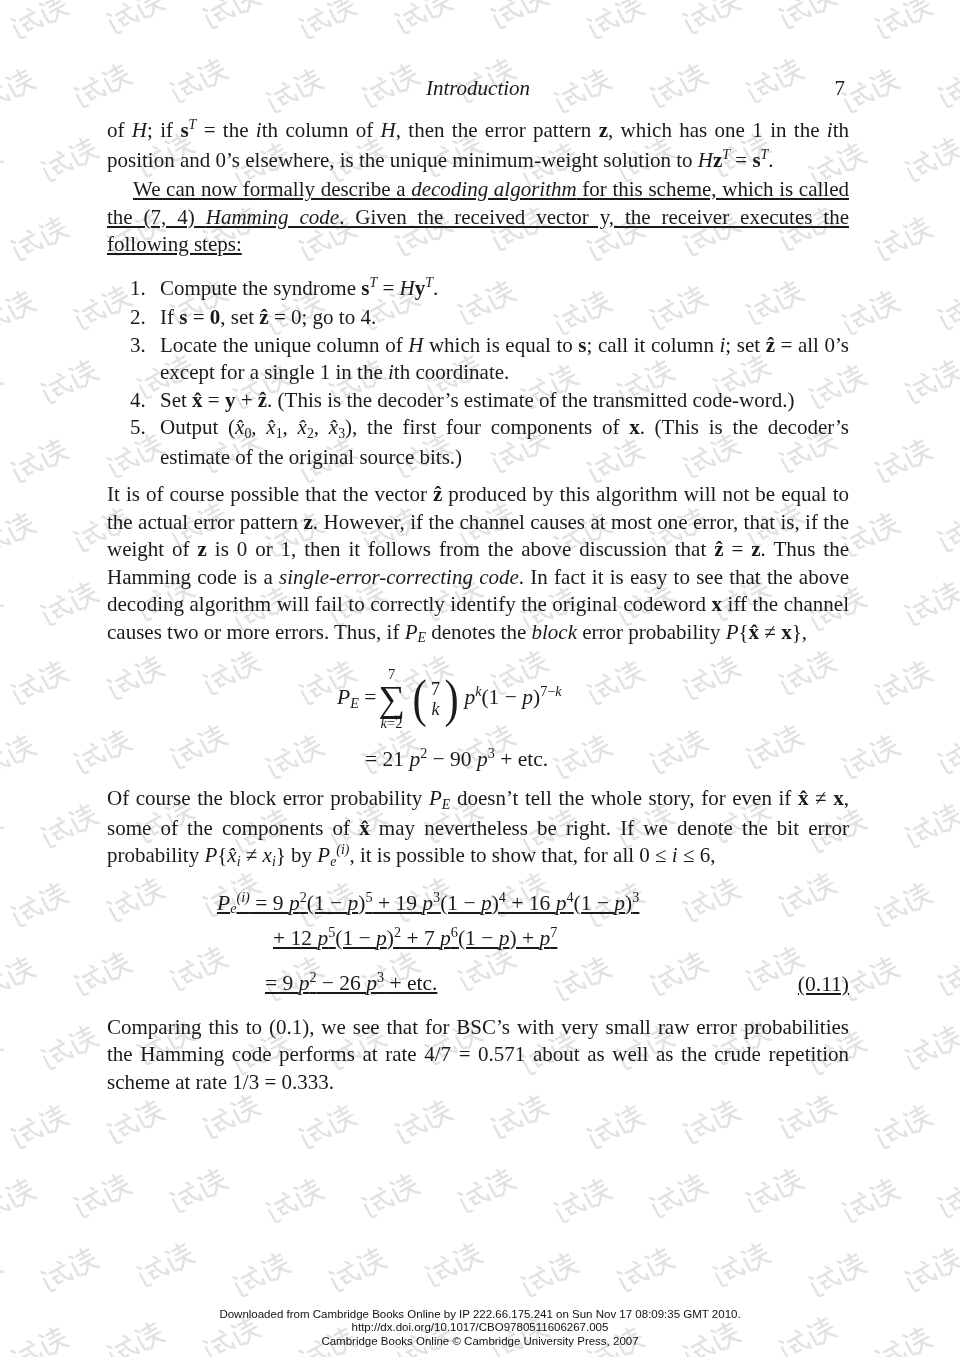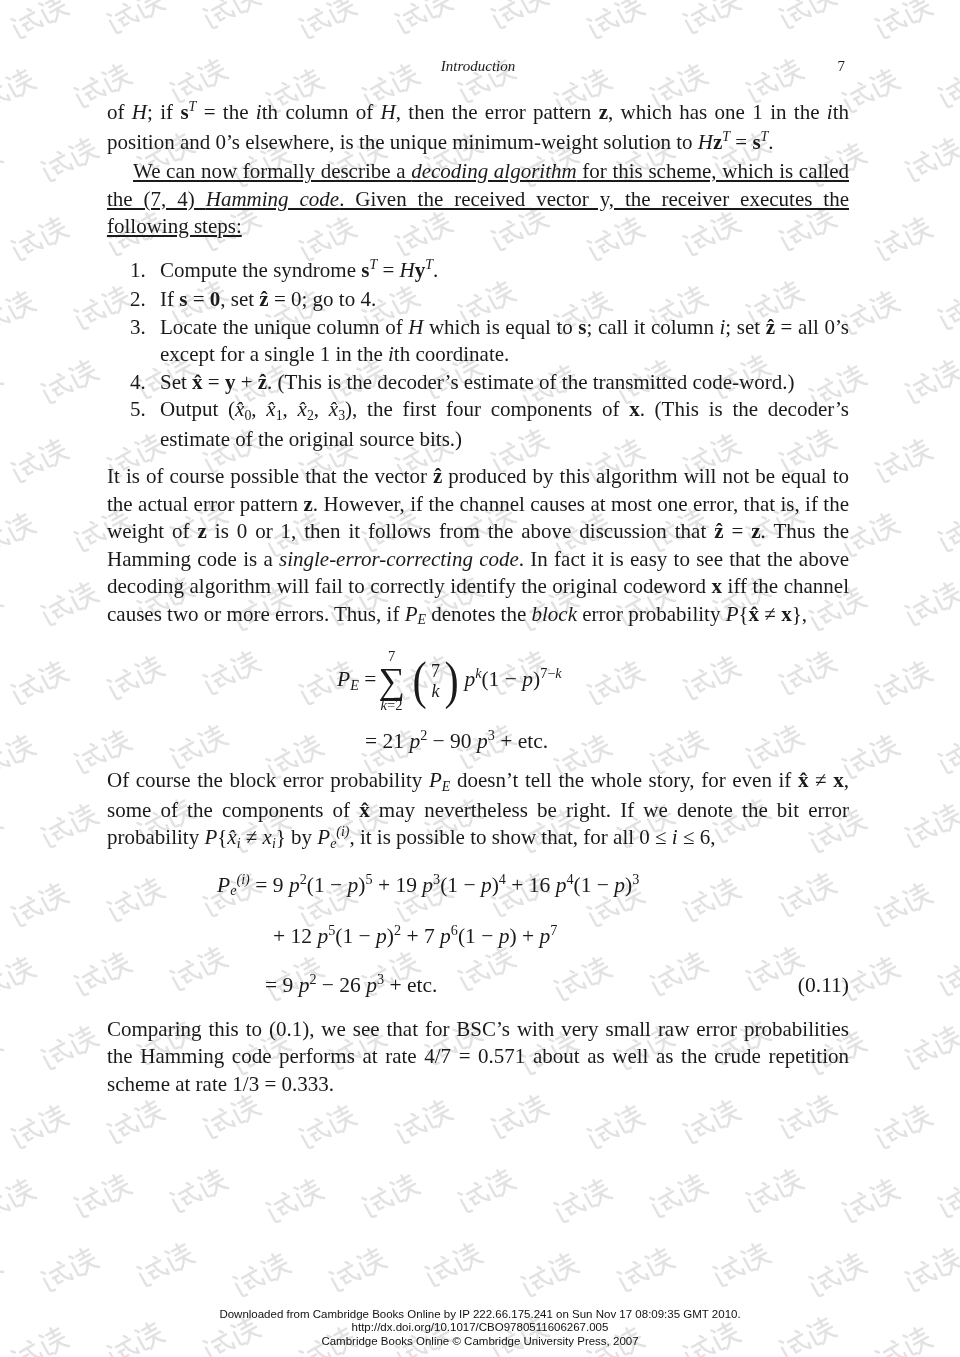--- a/index.html
+++ b/index.html
@@ -6,21 +6,21 @@
   body{width:960px;height:1357px;background:#ffffff;position:relative;overflow:hidden;
        font-family:"Liberation Serif", serif;color:#1a1a1a;}
 
   
   .wm-layer{position:absolute;inset:0;z-index:0;color:#e2e2e2;pointer-events:none;}
   .wm{position:absolute;transform:rotate(-29deg);line-height:0;}
   .wm svg{display:block;}
 
   
   .page{position:absolute;left:107px;top:0;width:742px;z-index:1;}
-  .page-header{position:relative;margin-top:58px;height:28px;font-size:15px;}
+  .page-header{position:relative;margin-top:76px;height:28px;font-size:21px;}
   .page-header .title{position:absolute;left:0;right:0;text-align:center;font-style:italic;}
   .page-header .pageno{position:absolute;right:4px;top:0;}
 
   .body-text{font-size:21px;line-height:27.5px;text-align:justify;}
   p{margin:0;}
   .para-1{margin-top:13px;}
   .para-2{text-indent:26px;text-decoration:underline;}
   .steps{margin:16px 0 0 0;padding:0;list-style:none;}
   .steps li{position:relative;padding-left:53px;}
   .steps .num{position:absolute;left:23px;top:0;}
@@ -39,24 +39,24 @@
   .eq{font-size:21.5px;}
   .eq-1{margin-top:12px;}
   .eq1-line1{display:flex;align-items:center;padding-left:230px;height:78px;}
   .eq1-line2{padding-left:258px;margin-top:6px;line-height:30px;}
   .sum{display:inline-flex;flex-direction:column;align-items:center;line-height:1;margin:0 5px 0 2px;}
   .sum .lim{font-size:14.5px;line-height:15px;}
   .sum .sym{font-size:37px;line-height:34px;}
   .binom{display:inline-flex;align-items:center;margin:0 4px 0 1px;}
   .binom .paren{font-size:52px;font-weight:400;line-height:46px;transform:scaleX(0.82);}
   .binom .col{display:inline-flex;flex-direction:column;align-items:center;font-size:18px;line-height:20px;padding:0 3px;}
-  .eq-2{margin-top:14px;}
+  .eq-2{margin-top:14px;text-decoration:underline;}
   .eq2-line1{padding-left:110px;line-height:34px;}
-  .eq2-line2{padding-left:166px;line-height:40px;margin-top:12px;}
-  .eq2-line3{display:flex;justify-content:space-between;line-height:34px;margin-top:10px;}
+  .eq2-line2{padding-left:166px;line-height:32px;}
+  .eq2-line3{display:flex;justify-content:space-between;line-height:34px;margin-top:10px;align-items:center;}
   .eq2-line3 .lhs{padding-left:158px;}
 
   
   .footer{position:absolute;left:0;width:960px;bottom:9px;z-index:1;text-align:center;
           font-family:"Liberation Sans", sans-serif;font-size:11.5px;line-height:13.5px;color:#111;}
 </style>
 </head>
 <body>
 
 <svg width="0" height="0" style="position:absolute" aria-hidden="true">

